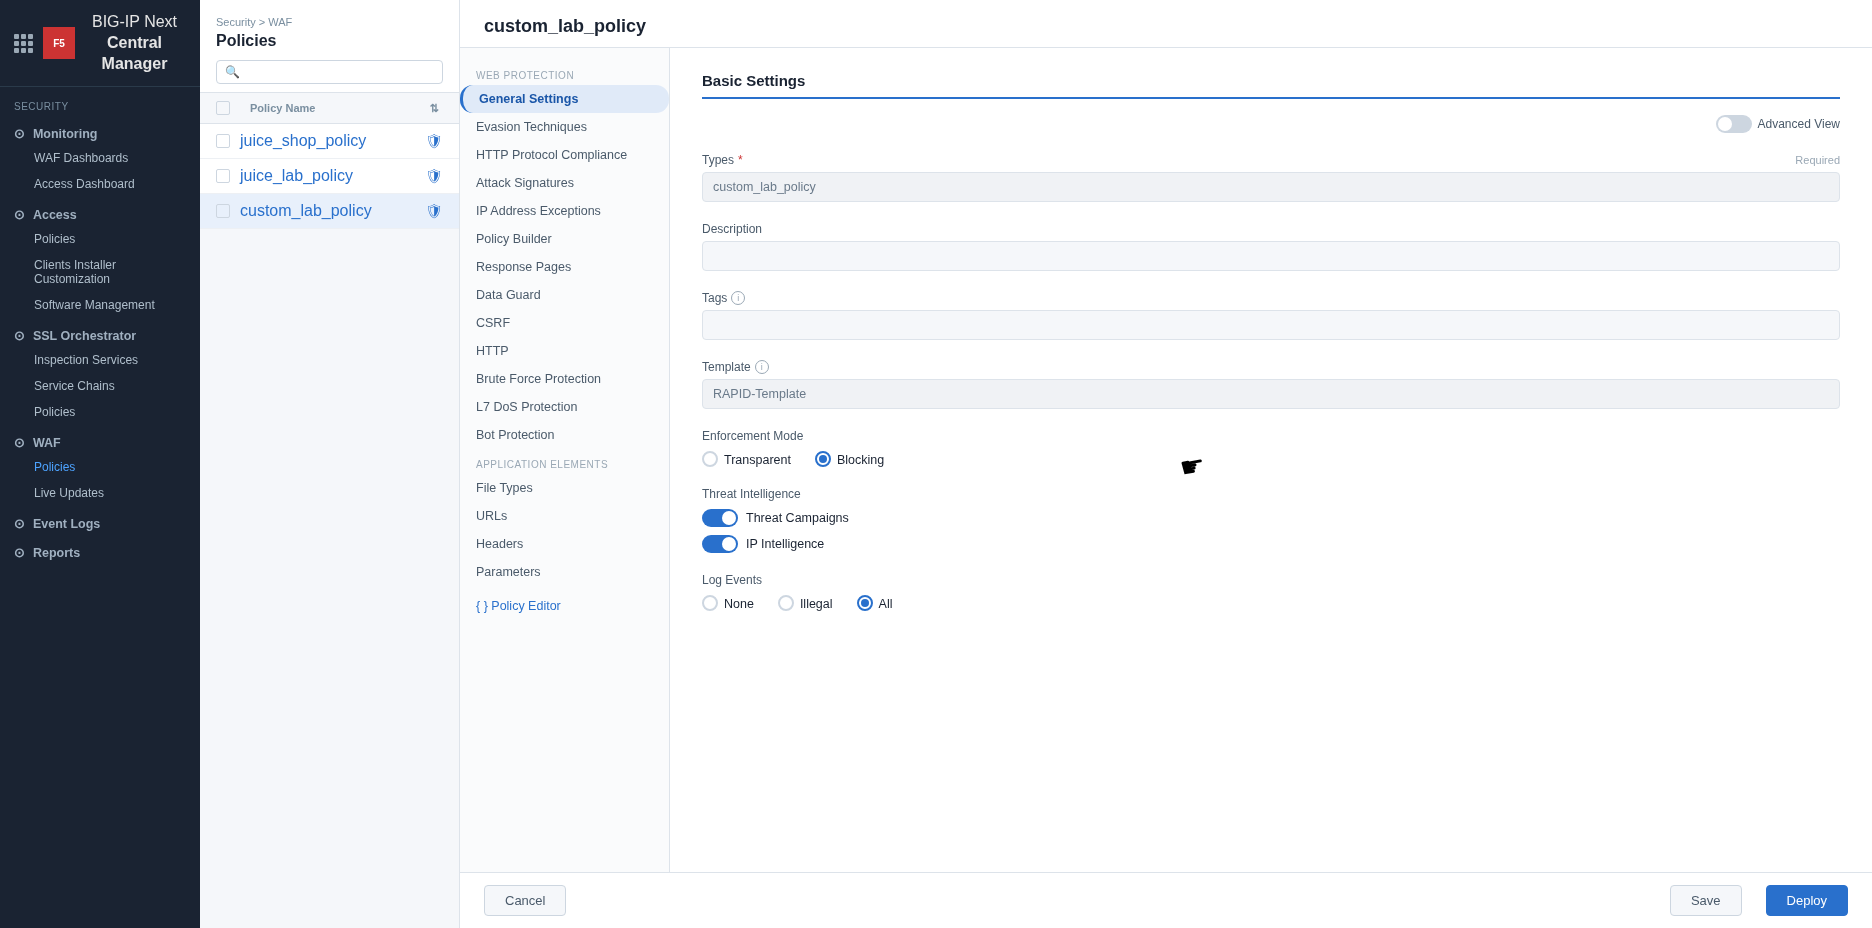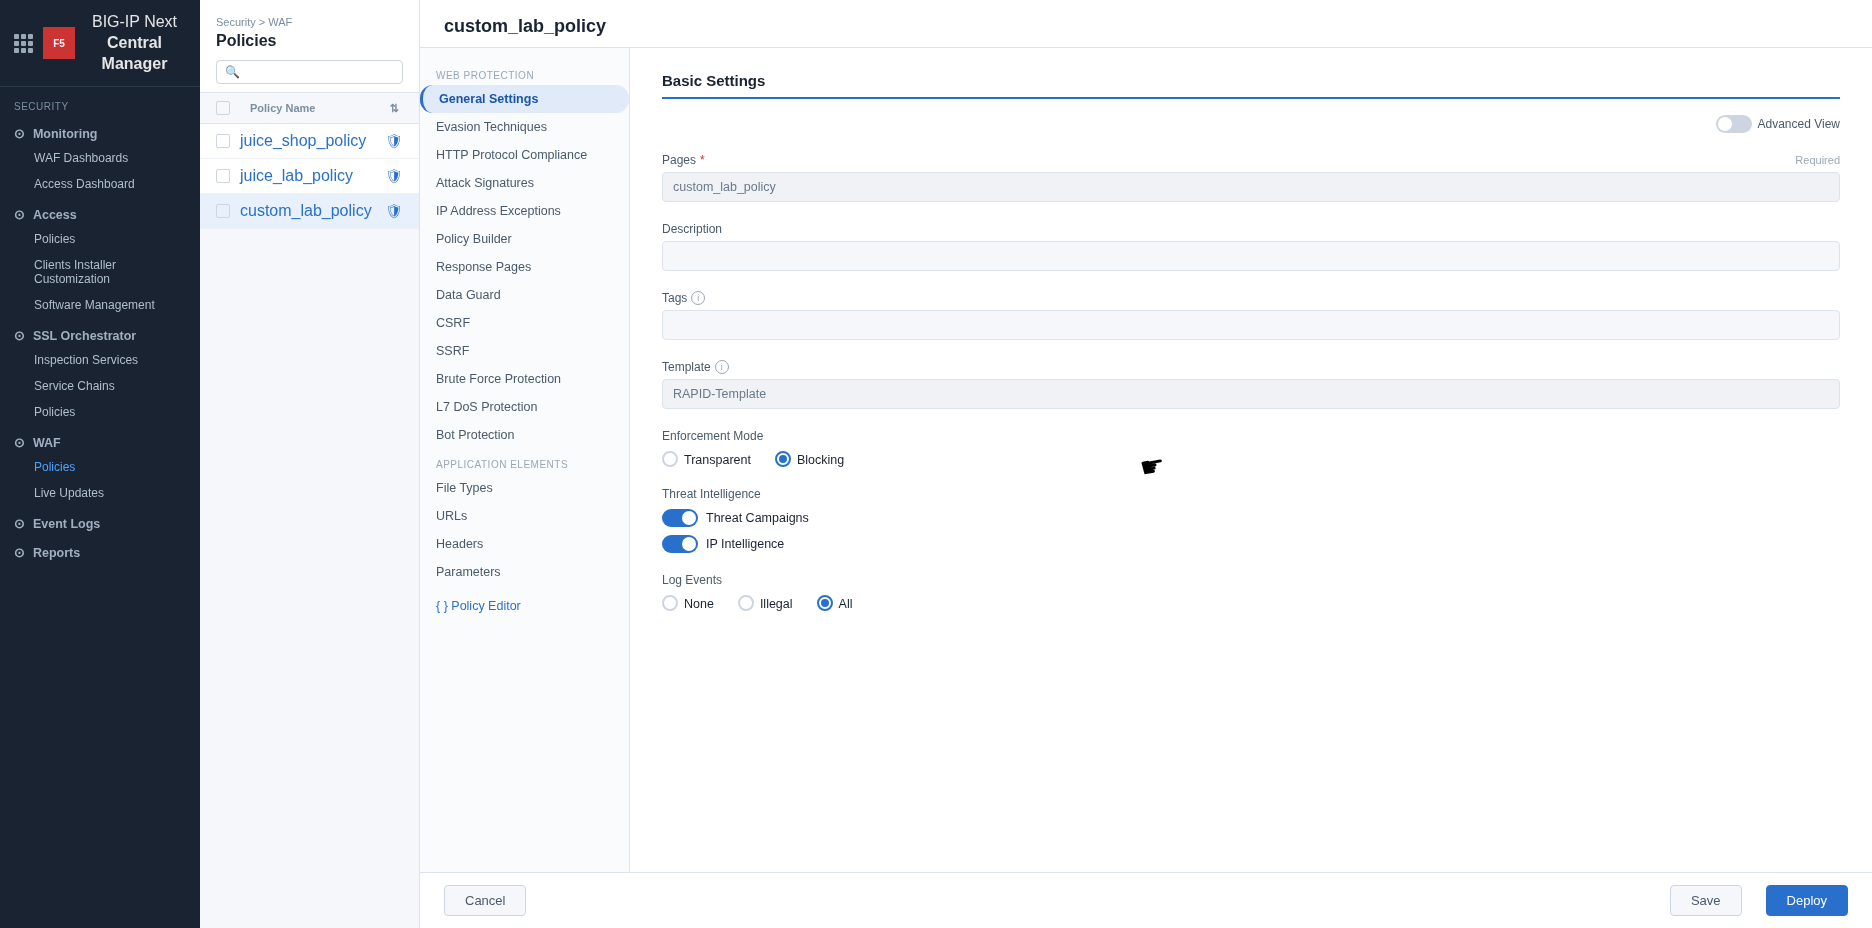--- a/index.html
+++ b/index.html
@@ -64,21 +64,21 @@
     
     .main-area {
       display: flex;
       flex: 1;
       height: 100%;
       overflow: hidden;
     }
 
     
     .policy-list-panel {
-      width: 220px;
+      width: 260px;
       background: #f5f7fa;
       border-right: 1px solid #dde3ea;
       display: flex;
       flex-direction: column;
       flex-shrink: 0;
       height: 100%;
     }
     .policy-list-header {
       padding: 16px 16px 8px;
       border-bottom: 1px solid #dde3ea;
@@ -445,21 +445,21 @@
 
         <div class="nav-item active">General Settings</div>
         <div class="nav-item">Evasion Techniques</div>
         <div class="nav-item">HTTP Protocol Compliance</div>
         <div class="nav-item">Attack Signatures</div>
         <div class="nav-item">IP Address Exceptions</div>
         <div class="nav-item">Policy Builder</div>
         <div class="nav-item">Response Pages</div>
         <div class="nav-item">Data Guard</div>
         <div class="nav-item">CSRF</div>
-        <div class="nav-item">SSRF</div>
+        <div class="nav-item">HTTP</div>
         <div class="nav-item">Brute Force Protection</div>
         <div class="nav-item">L7 DoS Protection</div>
         <div class="nav-item">Bot Protection</div>
 
         <div class="nav-section-label">APPLICATION ELEMENTS</div>
 
         <div class="nav-item">File Types</div>
         <div class="nav-item">URLs</div>
         <div class="nav-item">Headers</div>
         <div class="nav-item">Parameters</div>
@@ -474,21 +474,21 @@
 
         <div class="advanced-view-row">
           <div class="toggle-switch">
             <div class="toggle-knob"></div>
           </div>
           <span class="toggle-label">Advanced View</span>
         </div>
 
         <div class="form-group">
           <div class="form-label">
-            <span>Pages</span>
+            <span>Types</span>
             <span class="required-star">*</span>
             <span class="required-text">Required</span>
           </div>
           <input class="form-input readonly" type="text" value="custom_lab_policy" style="">
         </div>
 
         <div class="form-group">
           <div class="form-label">Description</div>
           <input class="form-input" type="text" value="" style="">
         </div>

